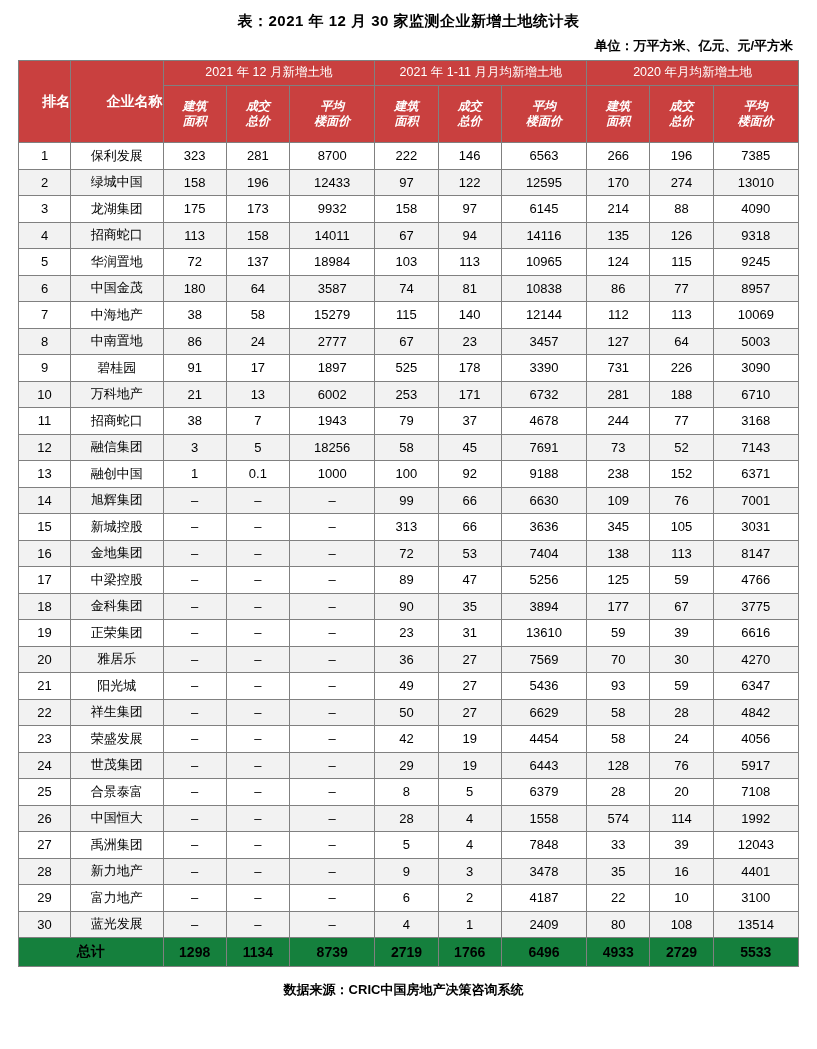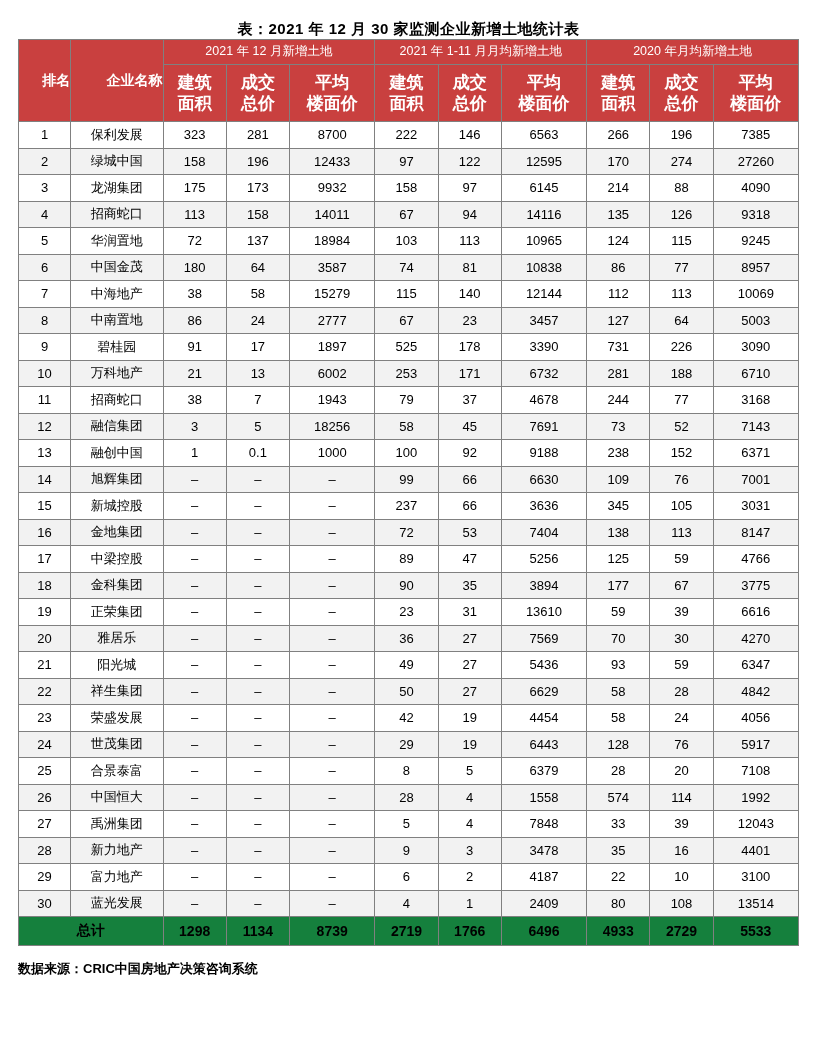--- a/index.html
+++ b/index.html
@@ -12,21 +12,21 @@
     height: 1049px;
     font-family: "Liberation Sans", sans-serif;
     color: #000000;
     -webkit-font-smoothing: antialiased;
   }
   .page {
     width: 817px;
     height: 925px;
     position: relative;
     box-sizing: border-box;
-    padding: 12px 18px;
+    padding: 4px 18px;
   }
   .title {
     text-align: center;
     font-size: 15px;
     font-weight: bold;
     padding-top: 8px;
     letter-spacing: 0.5px;
   }
   .unit {
     text-align: right;
@@ -54,21 +54,22 @@
     line-height: 1.25;
   }
   thead th.grp {
     height: 24px;
     font-size: 12.5px;
     font-weight: normal;
     margin-left: 28px;
   }
   thead th.sub {
     height: 56px;
-    font-size: 17px;
+    font-size: 12px;
+    font-style: italic;
   }
   thead th.rank, thead th.company {
     font-size: 14px;
     text-align: right;
   }
   tbody td {
     height: 25.5px;
     font-size: 13px;
   }
   tbody td.company {
@@ -82,33 +83,34 @@
     font-size: 14px;
     height: 28px;
   }
   .note {
     font-size: 12.5px;
     line-height: 1.7;
     padding: 8px 2px 0 2px;
     text-align: justify;
   }
   .source {
-    text-align: left;
+    text-align: center;
     font-size: 13px;
     font-weight: bold;
     padding: 14px 10px 0 0;
   }
   .dash { letter-spacing: 0; }
 </style>
 </head>
 <body>
 
 <div class="page">
 
   <div class="title">表：2021 年 12 月 30 家监测企业新增土地统计表</div>
+  <div class="unit">单位：万平方米、亿元、元/平方米</div>
 
   <table class="main">
     <colgroup>
       <col style="width:52px">
       <col style="width:92px">
       <col style="width:63px">
       <col style="width:63px">
       <col style="width:85px">
       <col style="width:63px">
       <col style="width:63px">
@@ -155,21 +157,21 @@
           <td>2</td>
           <td class="company">绿城中国</td>
           <td>158</td>
           <td>196</td>
           <td>12433</td>
           <td>97</td>
           <td>122</td>
           <td>12595</td>
           <td>170</td>
           <td>274</td>
-          <td>27260</td>
+          <td>13010</td>
         </tr>
         <tr class="odd">
           <td>3</td>
           <td class="company">龙湖集团</td>
           <td>175</td>
           <td>173</td>
           <td>9932</td>
           <td>158</td>
           <td>97</td>
           <td>6145</td>
@@ -319,21 +321,21 @@
           <td>109</td>
           <td>76</td>
           <td>7001</td>
         </tr>
         <tr class="odd">
           <td>15</td>
           <td class="company">新城控股</td>
           <td class="dash">–</td>
           <td class="dash">–</td>
           <td class="dash">–</td>
-          <td>237</td>
+          <td>313</td>
           <td>66</td>
           <td>3636</td>
           <td>345</td>
           <td>105</td>
           <td>3031</td>
         </tr>
         <tr class="even">
           <td>16</td>
           <td class="company">金地集团</td>
           <td class="dash">–</td>

